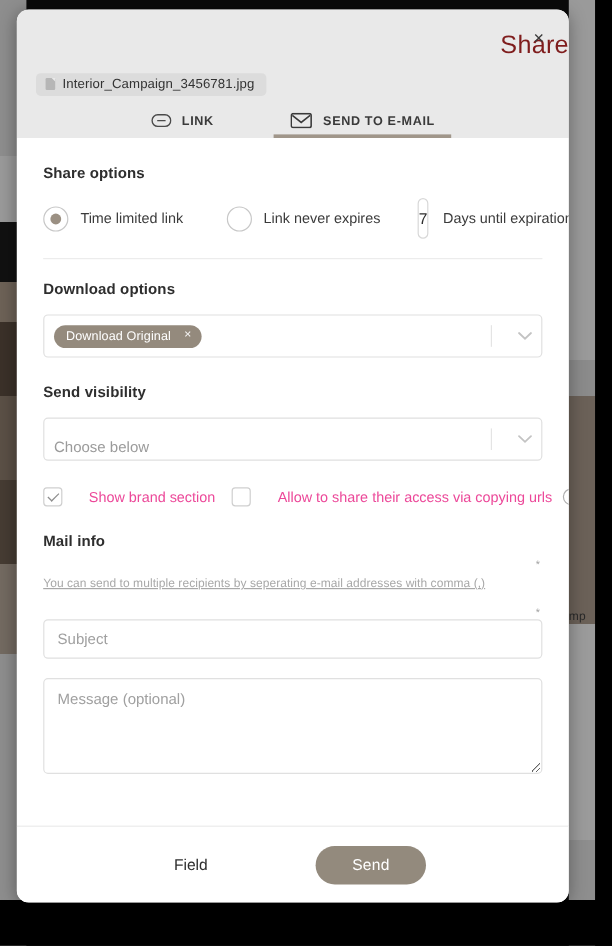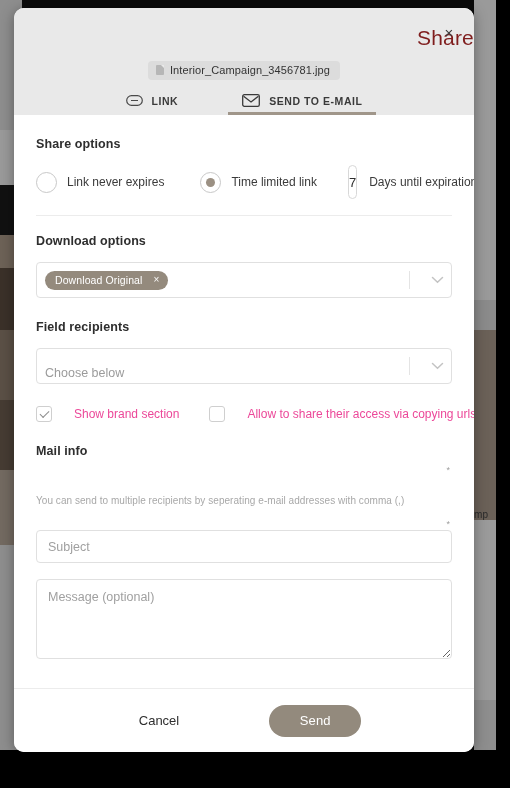--- a/index.html
+++ b/index.html
@@ -103,22 +103,23 @@
     width: 22px; height: 22px;
     line-height: 22px;
     text-align: center;
     font-size: 15px;
     color: #3a3a3a;
     cursor: pointer;
     user-select: none;
   }
   .file-chip-wrap {
     display: flex;
-    justify-content: center;
+    justify-content: flex-start;
     margin-top: 11px;
+    padding-left: 16px;
   }
   .file-chip {
     display: inline-flex;
     align-items: center;
     gap: 6px;
     background: #dcdcdc;
     border-radius: 4px;
     padding: 3px 10px 4px 8px;
     font-size: 11px;
     color: #333;
@@ -302,21 +303,21 @@
     white-space: nowrap;
   }
   .check-opt {
     display: flex;
     align-items: center;
     gap: 22px;
     cursor: pointer;
     font-size: 12px;
     color: #ec4899;
   }
-  .check-opt + .check-opt { margin-left: 30px; }
+  .check-opt + .check-opt { margin-left: 14px; }
   .checkbox {
     width: 16px; height: 16px;
     border: 1px solid #cfcfcf;
     border-radius: 3px;
     background: #fff;
     flex: 0 0 auto;
     display: flex;
     align-items: center;
     justify-content: center;
   }
@@ -361,22 +362,23 @@
     font-size: 12.5px;
     color: #333;
     font-family: "Liberation Sans", sans-serif;
     background: #fff;
     outline: none;
   }
   .text-input::placeholder { color: #a0a0a0; }
   .helper-text {
     font-size: 10px;
     color: #a8a8a8;
-    margin-top: 19px;
+    margin-top: 5px;
     letter-spacing: .05px;
+    text-decoration: underline;
   }
   .msg-area {
     width: 100%;
     height: 80px;
     border: 1px solid #e0e0e0;
     border-radius: 4px;
     padding: 10px 11px;
     font-size: 12.5px;
     color: #b91c1c;
     font-family: "Liberation Sans", sans-serif;
@@ -466,26 +468,26 @@
     </div>
   </div>
 
   <div class="modal-body">
 
     
     <div class="section-title">Share options</div>
 
     <div class="radio-row">
       <div class="radio-opt">
+        <span class="radio checked"></span>
+        <span>Time limited link</span>
+      </div>
+      <div class="radio-opt">
         <span class="radio"></span>
         <span>Link never expires</span>
-      </div>
-      <div class="radio-opt">
-        <span class="radio checked"></span>
-        <span>Time limited link</span>
       </div>
       <div class="days-box">7</div>
       <div class="days-label">Days until expiration</div>
     </div>
 
     <div class="divider"></div>
 
     
     <div class="section-title">Download options</div>
     <div class="select-box">
@@ -499,21 +501,21 @@
         <span class="select-divider"></span>
         <span class="chevron">
           <svg width="13" height="8" viewBox="0 0 13 8" fill="none">
             <path d="M1.5 1.5 L6.5 6.2 L11.5 1.5" stroke="#c3c3c3" stroke-width="1.5" fill="none" stroke-linecap="round"></path>
           </svg>
         </span>
       </div>
     </div>
 
     
-    <div class="section-title" style="margin-top:22px;">Field recipients</div>
+    <div class="section-title" style="margin-top:22px;">Send visibility</div>
     <div class="select-box">
       <span class="select-placeholder">Choose below</span>
       <div class="sel-right">
         <span class="select-divider"></span>
         <span class="chevron">
           <svg width="13" height="8" viewBox="0 0 13 8" fill="none">
             <path d="M1.5 1.5 L6.5 6.2 L11.5 1.5" stroke="#c3c3c3" stroke-width="1.5" fill="none" stroke-linecap="round"></path>
           </svg>
         </span>
       </div>
@@ -539,16 +541,16 @@
     <div class="helper-text">You can send to multiple recipients by seperating e-mail addresses with comma (,)</div>
 
     <div class="req-star" style="margin-top:12px;">*</div>
     <input class="text-input" type="text" placeholder="Subject" style="">
 
     <div style="height:14px;"></div>
     <textarea class="msg-area" placeholder="Message (optional)" style=""></textarea>
   </div>
 
   <div class="modal-footer">
-    <button class="cancel-btn">Cancel</button>
+    <button class="cancel-btn">Field</button>
     <button class="send-btn">Send</button>
   </div>
 </div>
 
 </body></html>

